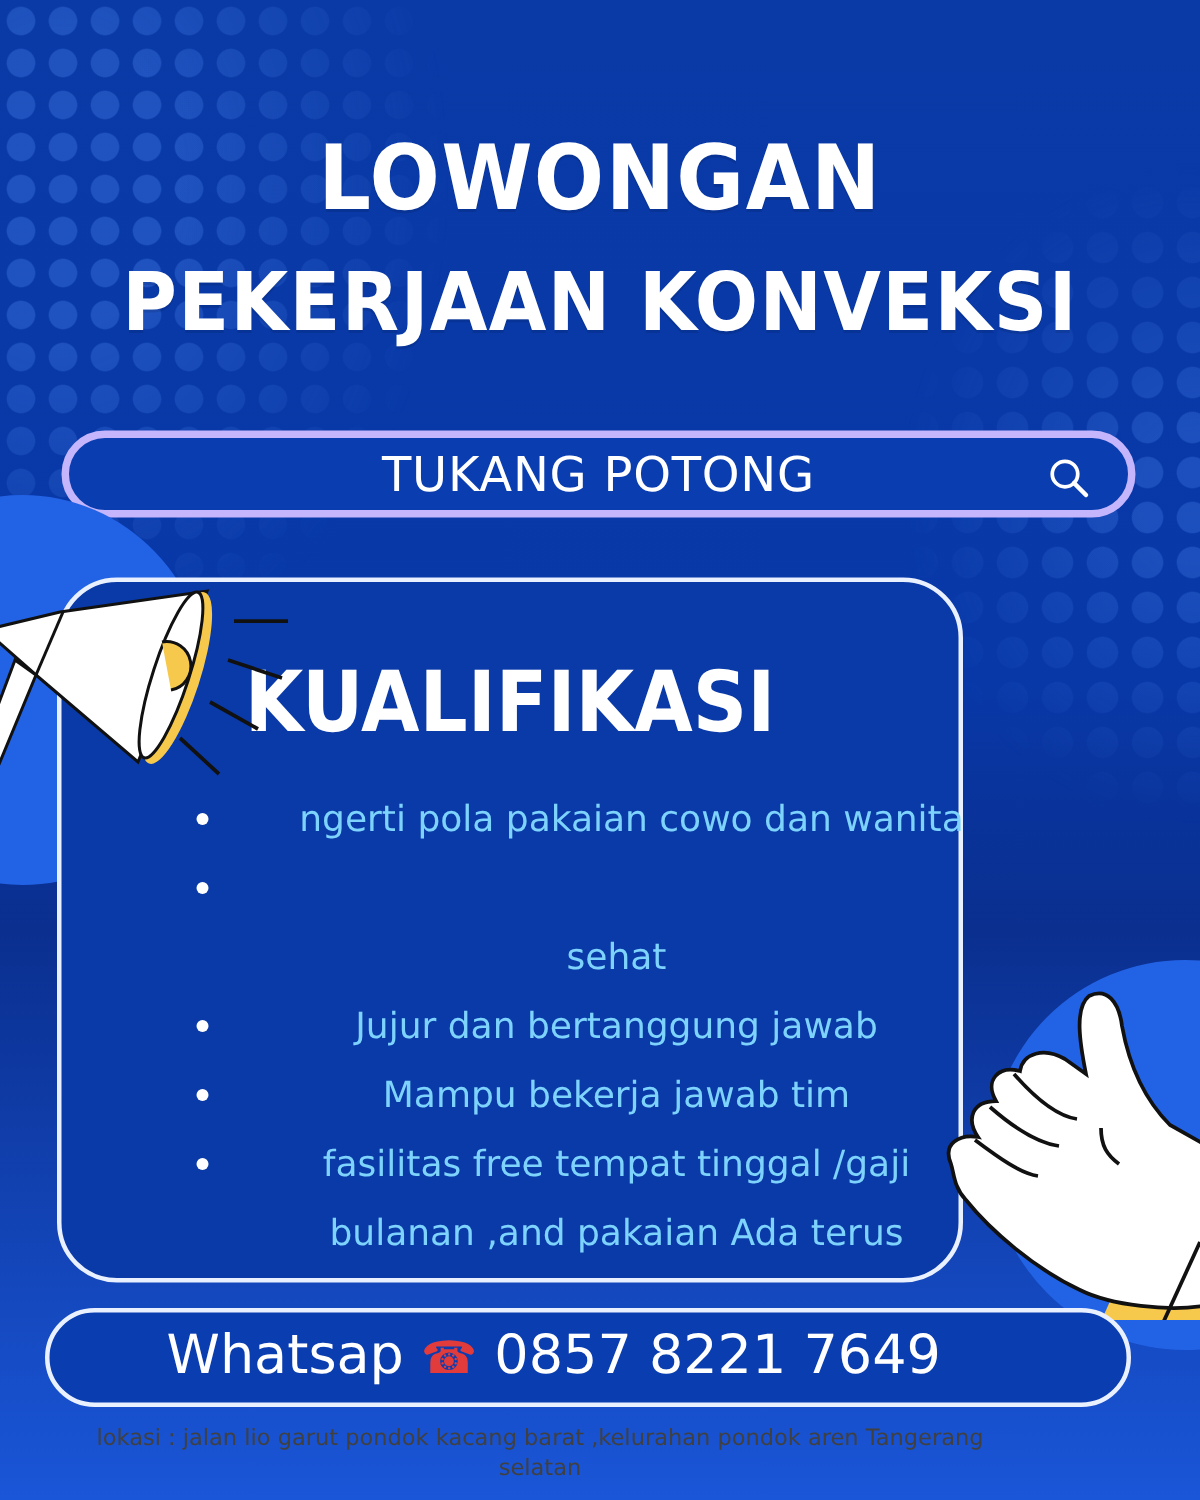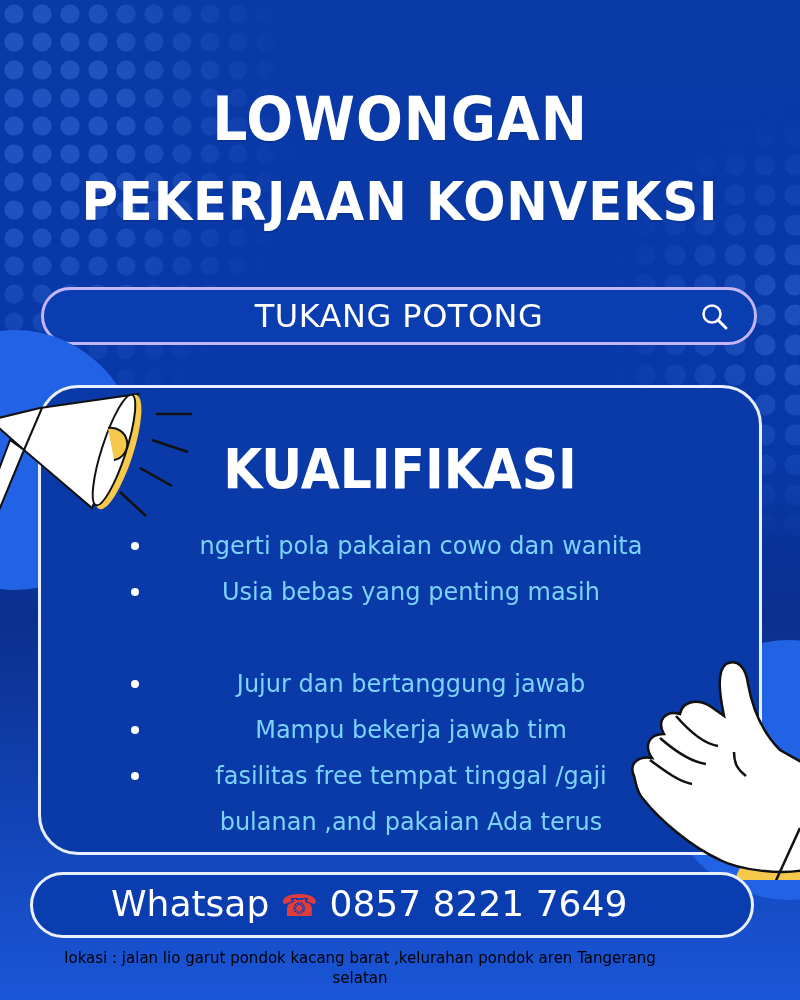--- a/index.html
+++ b/index.html
@@ -15,40 +15,40 @@
     background-image:radial-gradient(circle,rgba(90,150,255,.25) 0 10px,transparent 11px);
     background-size:30px 30px;
     -webkit-mask-image:radial-gradient(ellipse 200px 220px at 800px 330px,#000 20%,transparent 100%);
             mask-image:radial-gradient(ellipse 200px 220px at 800px 330px,#000 20%,transparent 100%);}
   .title{position:absolute;left:0;right:0;text-align:center;font-weight:900;
     font-family:"DejaVu Sans","Liberation Sans",sans-serif;letter-spacing:1px;
     transform:scaleX(.92);text-shadow:0 2px 0 rgba(0,0,0,.1);}
   .t1{top:84px;font-size:60px;}
   .t2{top:170px;font-size:54px;}
   .search{position:absolute;left:41px;top:287px;width:716px;height:58px;box-sizing:border-box;
-    border:3px solid #c4b5fd;border-radius:30px;background:#0a3db0;
+    border:5px solid #c4b5fd;border-radius:30px;background:#0a3db0;
     display:flex;align-items:center;justify-content:center;}
   .search-text{font-size:32px;letter-spacing:.5px;font-family:"DejaVu Sans",sans-serif;font-weight:400;}
   .search-icon{position:absolute;right:24px;top:12px;width:30px;height:30px;}
   .blob-left{position:absolute;left:-110px;top:330px;width:250px;height:260px;border-radius:50%;background:#2263e6;}
   .blob-right{position:absolute;left:660px;top:640px;width:260px;height:260px;border-radius:50%;background:#2263e6;}
-  .card{position:absolute;left:38px;top:385px;width:724px;height:470px;box-sizing:border-box;
+  .card{position:absolute;left:38px;top:385px;width:604px;height:470px;box-sizing:border-box;
     border:3px solid #e9f0ff;border-radius:40px;background:#0a3aa8;}
   .card-title{position:absolute;left:0;right:0;top:48px;text-align:center;font-size:56px;font-weight:900;
     font-family:"DejaVu Sans",sans-serif;transform:scaleX(.9);}
   .list{position:absolute;left:90px;top:135px;width:560px;}
   .item{position:relative;display:flex;}
   .bullet{position:absolute;left:0;width:8px;height:8px;border-radius:50%;background:#fff;}
   .line{font-size:24px;font-family:"DejaVu Sans",sans-serif;line-height:46px;color:#7dd3fc;text-align:center;}
   .whatsapp{position:absolute;left:30px;top:872px;width:724px;height:66px;box-sizing:border-box;
     border:3px solid #e9f0ff;border-radius:34px;background:#0a3db0;display:flex;align-items:center;}
   .wa-text{position:absolute;left:78px;top:8px;font-size:36px;font-family:"DejaVu Sans",sans-serif;white-space:nowrap;text-align:center;}
   .phone-icon{color:#e23b3b;font-size:30px;}
   .lokasi{position:absolute;left:40px;top:948px;width:640px;text-align:center;font-size:15px;
-    font-family:"DejaVu Sans",sans-serif;line-height:20px;color:#000000;}
+    font-family:"DejaVu Sans",sans-serif;line-height:20px;color:#404040;}
   svg{display:block;}
 </style>
 </head>
 <body>
 
 <div class="dots"></div>
 <div class="dots2"></div>
 
 <div class="title t1">LOWONGAN</div>
 <div class="title t2">PEKERJAAN KONVEKSI</div>
@@ -68,21 +68,21 @@
 
 <div class="card">
   <div class="card-title">KUALIFIKASI</div>
   <div class="list">
     <div class="item" style="height:46px;">
       <span class="bullet" style="top:19px;"></span>
       <span class="line" style="position:absolute;left:30px;width:520px;">ngerti pola pakaian cowo dan wanita</span>
     </div>
     <div class="item" style="height:92px;">
       <span class="bullet" style="top:19px;"></span>
-      <span class="line" style="position:absolute;left:0;width:560px;top:0;">Usia bebas yang penting masih</span>
+      <span class="line" style="position:absolute;left:0;width:560px;top:46px;">sehat</span>
     </div>
     <div class="item" style="height:46px;text-decoration:underline;">
       <span class="bullet" style="top:19px;"></span>
       <span class="line" style="position:absolute;left:0;width:560px;">Jujur dan bertanggung jawab</span>
     </div>
     <div class="item" style="height:46px;">
       <span class="bullet" style="top:19px;"></span>
       <span class="line" style="position:absolute;left:0;width:560px;">Mampu bekerja jawab tim</span>
     </div>
     <div class="item" style="height:92px;">

